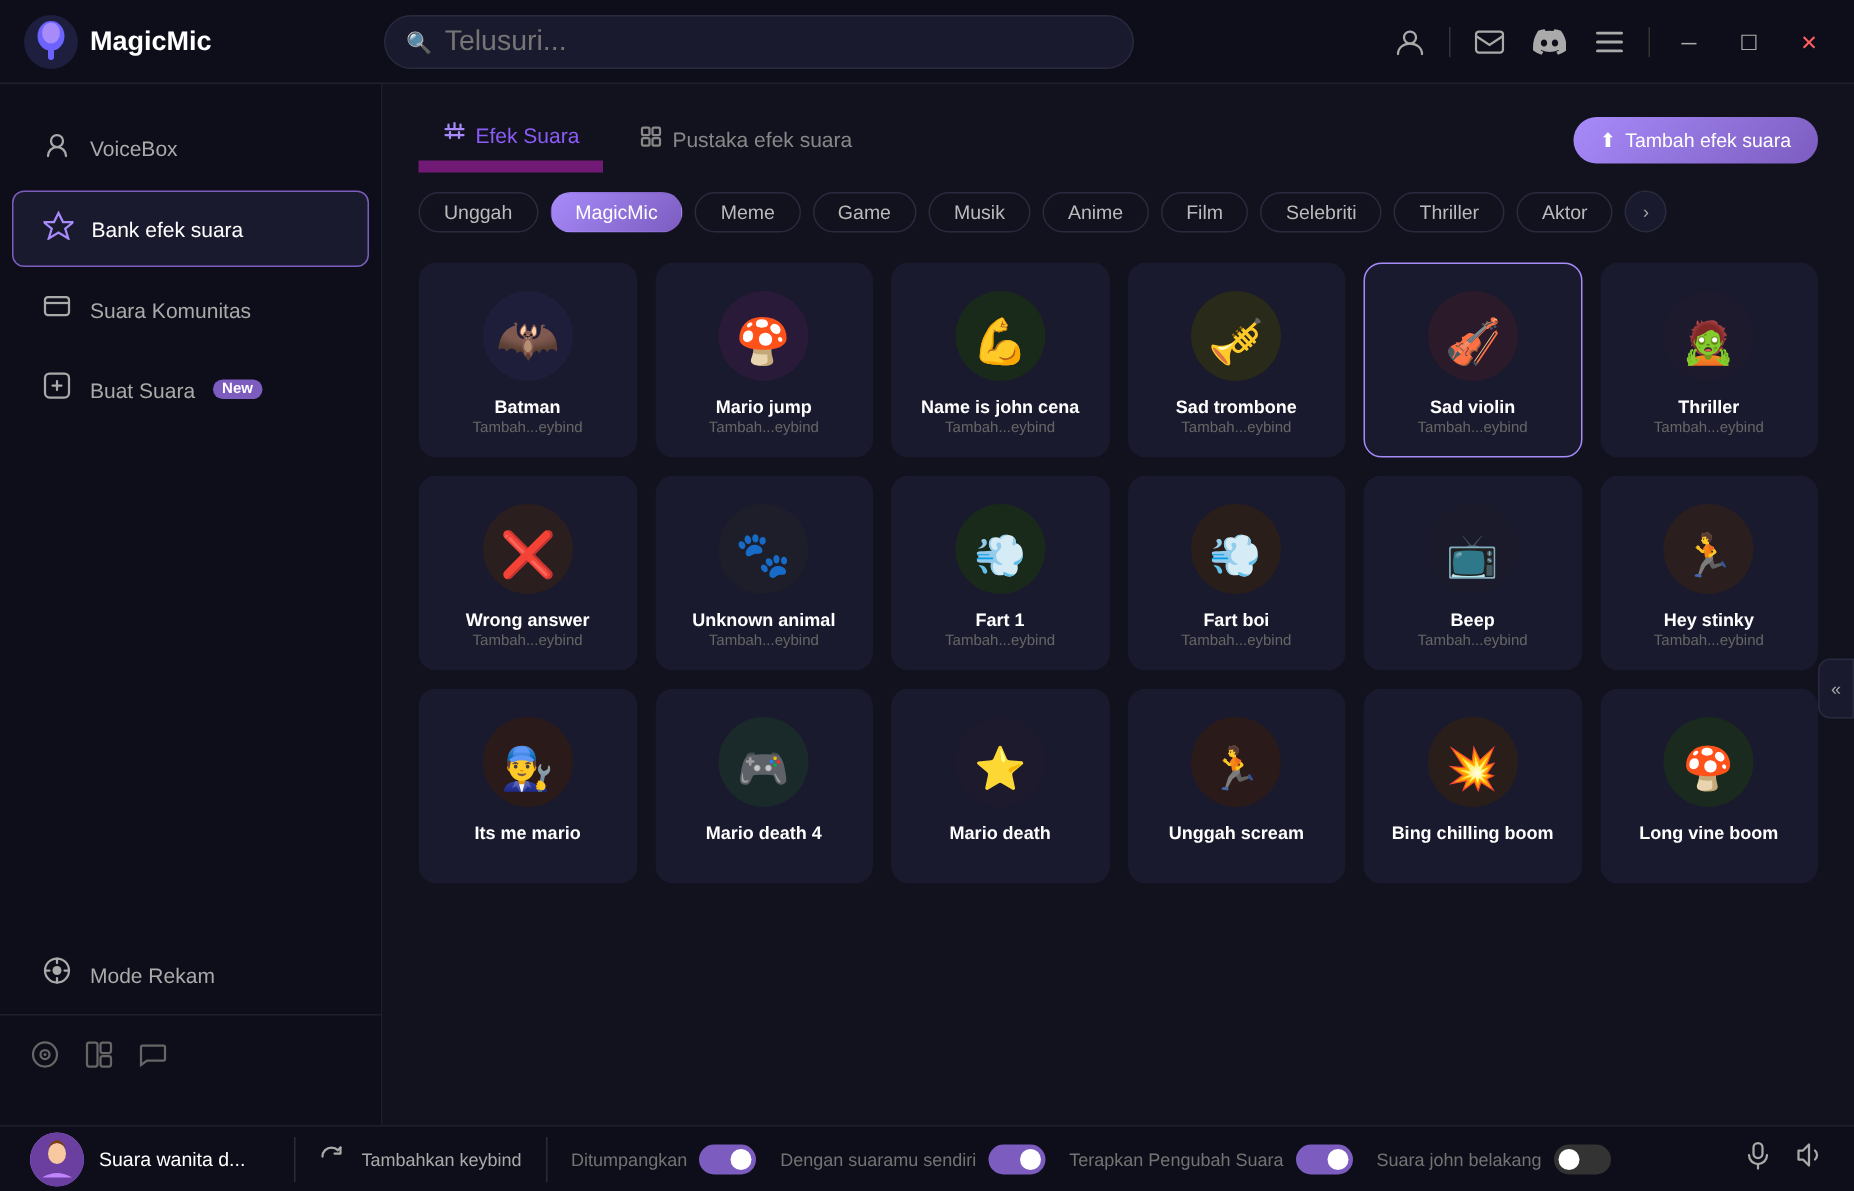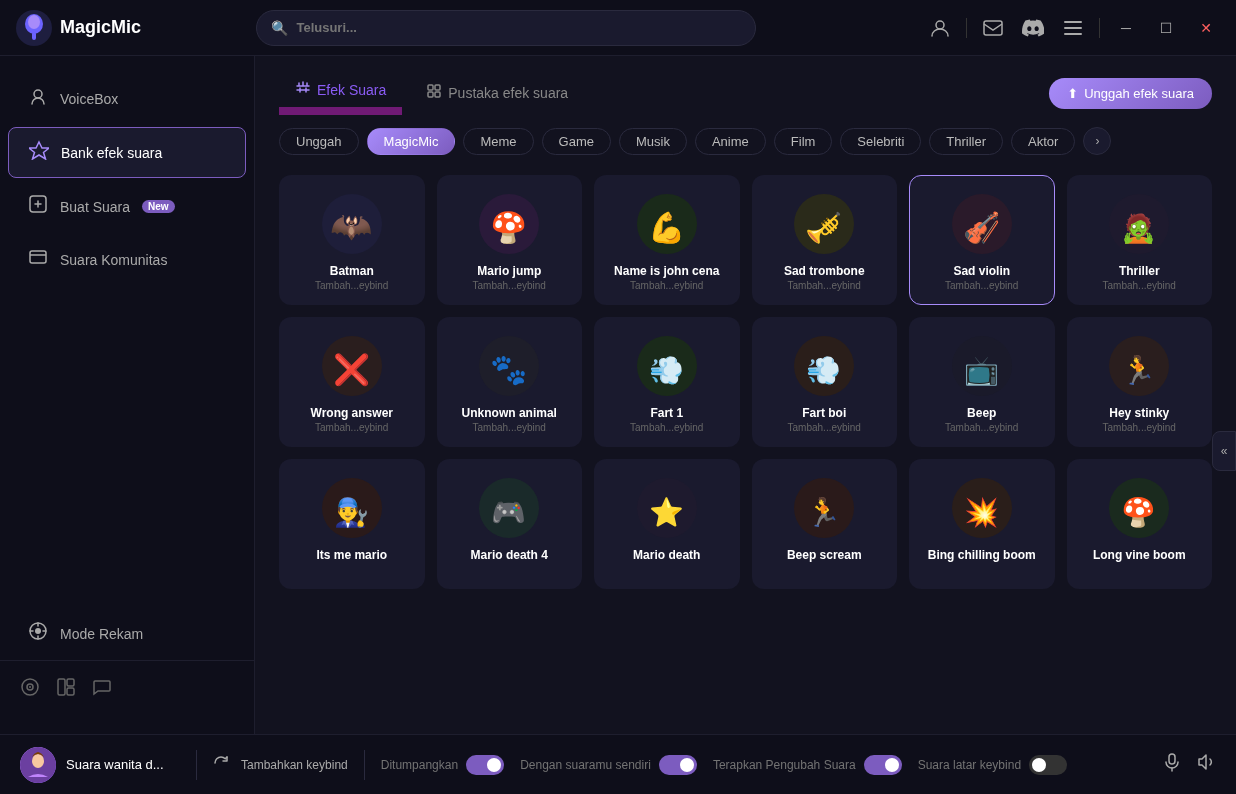--- a/index.html
+++ b/index.html
@@ -49,23 +49,22 @@
       align-items: center;
       padding: 0 14px;
       height: 36px;
       gap: 8px;
     }
     .search-bar input {
       background: none;
       border: none;
       outline: none;
       color: #fdba74;
-      font-size: 13px;
+      font-size: 19px;
       width: 100%;
-      font-weight: bold;
     }
     .titlebar-right {
       display: flex;
       align-items: center;
       gap: 12px;
       margin-left: auto;
     }
     .titlebar-icon {
       width: 28px;
       height: 28px;
@@ -300,21 +299,21 @@
       border-radius: 8px 0 0 8px;
       display: flex;
       align-items: center;
       justify-content: center;
       cursor: pointer;
       font-size: 12px;
     }
 
     
     .bottom-bar {
-      height: 60px;
+      height: 44px;
       background: #0e0e1a;
       border-top: 1px solid #1e1e2e;
       display: flex;
       align-items: center;
       padding: 0 20px;
       gap: 16px;
       flex-shrink: 0;
     }
     .voice-profile {
       display: flex;
@@ -466,35 +465,35 @@
       <span class="icon">
         <svg width="20" height="20" viewBox="0 0 20 20" fill="none">
             <polygon points="10,2 13,8 20,8 14.5,12.5 16.5,19 10,15 3.5,19 5.5,12.5 0,8 7,8" stroke="#a78bfa" stroke-width="1.5" fill="none"></polygon>
           </svg>
       </span>
       <span>Bank efek suara</span>
     </div>
     <div class="sidebar-item">
       <span class="icon">
         <svg width="20" height="20" viewBox="0 0 20 20" fill="none">
+            <rect x="2" y="4" width="16" height="12" rx="2" stroke="#aaa" stroke-width="1.5"></rect>
+            <path d="M2 8h16" stroke="#aaa" stroke-width="1.5"></path>
+          </svg>
+      </span>
+      <span>Suara Komunitas</span>
+    </div>
+    <div class="sidebar-item">
+      <span class="icon">
+        <svg width="20" height="20" viewBox="0 0 20 20" fill="none">
             <rect x="2" y="2" width="16" height="16" rx="3" stroke="#aaa" stroke-width="1.5"></rect>
             <path d="M7 10h6M10 7v6" stroke="#aaa" stroke-width="1.5" stroke-linecap="round"></path>
           </svg>
       </span>
       <span>Buat Suara</span>
       <span class="badge-new">New</span>
-    </div>
-    <div class="sidebar-item">
-      <span class="icon">
-        <svg width="20" height="20" viewBox="0 0 20 20" fill="none">
-            <rect x="2" y="4" width="16" height="12" rx="2" stroke="#aaa" stroke-width="1.5"></rect>
-            <path d="M2 8h16" stroke="#aaa" stroke-width="1.5"></path>
-          </svg>
-      </span>
-      <span>Suara Komunitas</span>
     </div>
 
     <div style="flex:1;"></div>
 
     <div class="sidebar-item">
       <span class="icon">
         <svg width="20" height="20" viewBox="0 0 20 20" fill="none">
             <circle cx="10" cy="10" r="8" stroke="#aaa" stroke-width="1.5"></circle>
             <circle cx="10" cy="10" r="3" fill="#aaa"></circle>
             <path d="M10 2v3M10 15v3M2 10h3M15 10h3" stroke="#aaa" stroke-width="1.5" stroke-linecap="round"></path>
@@ -548,21 +547,21 @@
                 <rect x="9" y="2" width="5" height="5" rx="1" stroke="#888" stroke-width="1.5"></rect>
                 <rect x="2" y="9" width="5" height="5" rx="1" stroke="#888" stroke-width="1.5"></rect>
                 <rect x="9" y="9" width="5" height="5" rx="1" stroke="#888" stroke-width="1.5"></rect>
               </svg>
           </span>
           <span>Pustaka efek suara</span>
         </div>
       </div>
       <button class="upload-btn">
         <span>⬆</span>
-        <span>Unggah efek suara</span>
+        <span>Tambah efek suara</span>
       </button>
     </div>
 
     <div class="filter-bar">
       <div class="filter-chip">Unggah</div>
       <div class="filter-chip active">MagicMic</div>
       <div class="filter-chip">Meme</div>
       <div class="filter-chip">Game</div>
       <div class="filter-chip">Musik</div>
       <div class="filter-chip">Anime</div>
@@ -743,21 +742,21 @@
           <div class="sound-card-bind"></div>
         </div>
 
         <div class="sound-card">
           <div class="sound-card-img">
             <svg width="64" height="64" viewBox="0 0 64 64">
               <circle cx="32" cy="32" r="30" fill="#2a1a1a"></circle>
               <text x="32" y="46" text-anchor="middle" font-size="28">🏃</text>
             </svg>
           </div>
-          <div class="sound-card-name">Beep scream</div>
+          <div class="sound-card-name">Unggah scream</div>
           <div class="sound-card-bind"></div>
         </div>
 
         <div class="sound-card">
           <div class="sound-card-img">
             <svg width="64" height="64" viewBox="0 0 64 64">
               <circle cx="32" cy="32" r="30" fill="#2a1e1a"></circle>
               <text x="32" y="46" text-anchor="middle" font-size="28">💥</text>
             </svg>
           </div>
@@ -815,21 +814,21 @@
   </div>
   <div class="toggle-group">
     <span>Dengan suaramu sendiri</span>
     <div class="toggle on"></div>
   </div>
   <div class="toggle-group">
     <span>Terapkan Pengubah Suara</span>
     <div class="toggle on"></div>
   </div>
   <div class="toggle-group">
-    <span>Suara latar keybind</span>
+    <span>Suara john belakang</span>
     <div class="toggle off"></div>
   </div>
   <div class="bottom-right">
     <span class="mic-icon">
       <svg width="20" height="20" viewBox="0 0 20 20" fill="none">
           <rect x="7" y="2" width="6" height="10" rx="3" stroke="#aaa" stroke-width="1.5"></rect>
           <path d="M4 10a6 6 0 0012 0" stroke="#aaa" stroke-width="1.5" stroke-linecap="round"></path>
           <path d="M10 16v3" stroke="#aaa" stroke-width="1.5" stroke-linecap="round"></path>
         </svg>
     </span>

